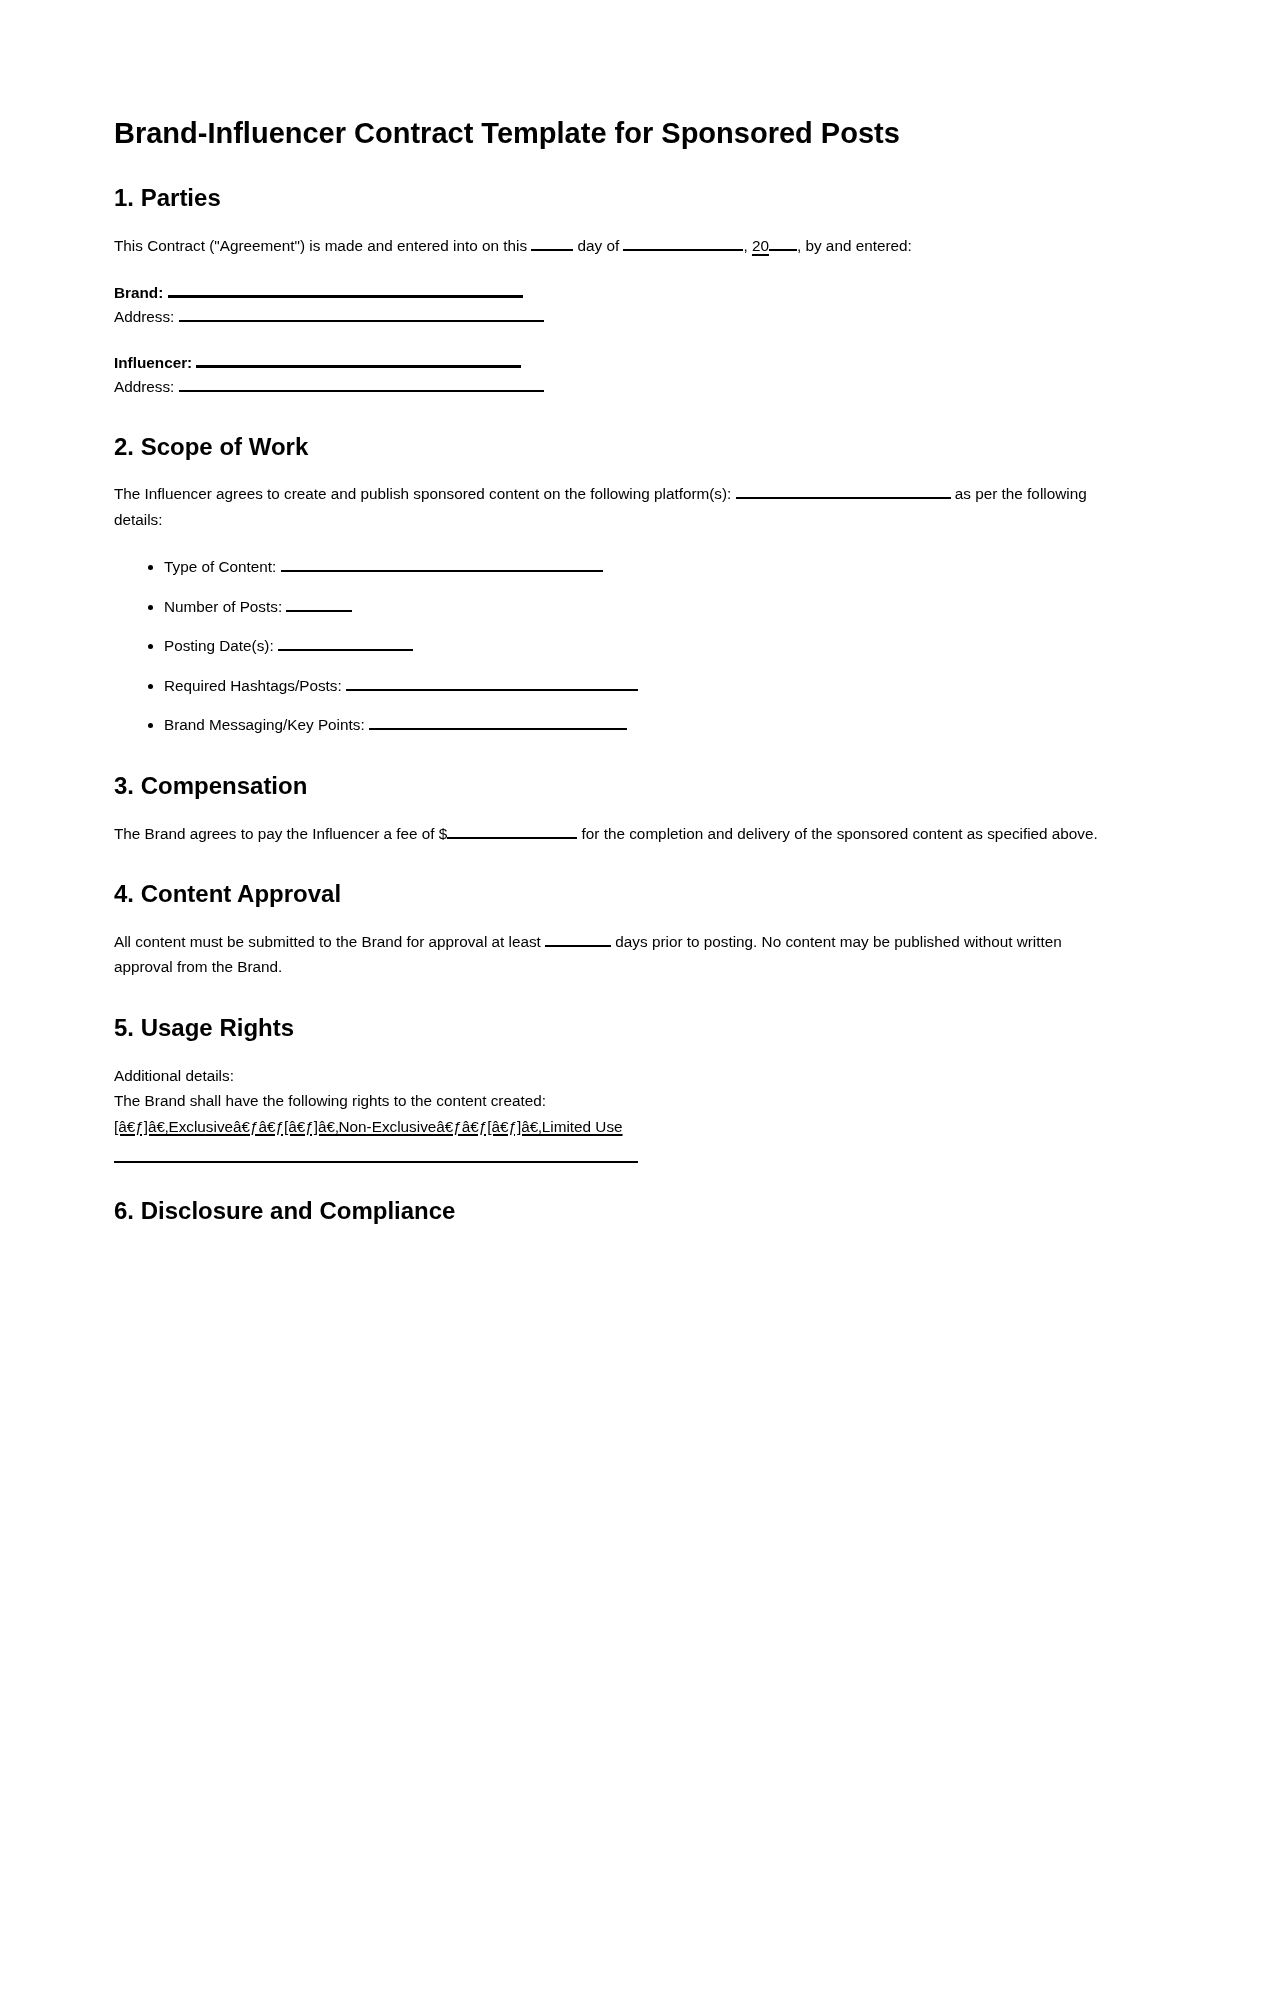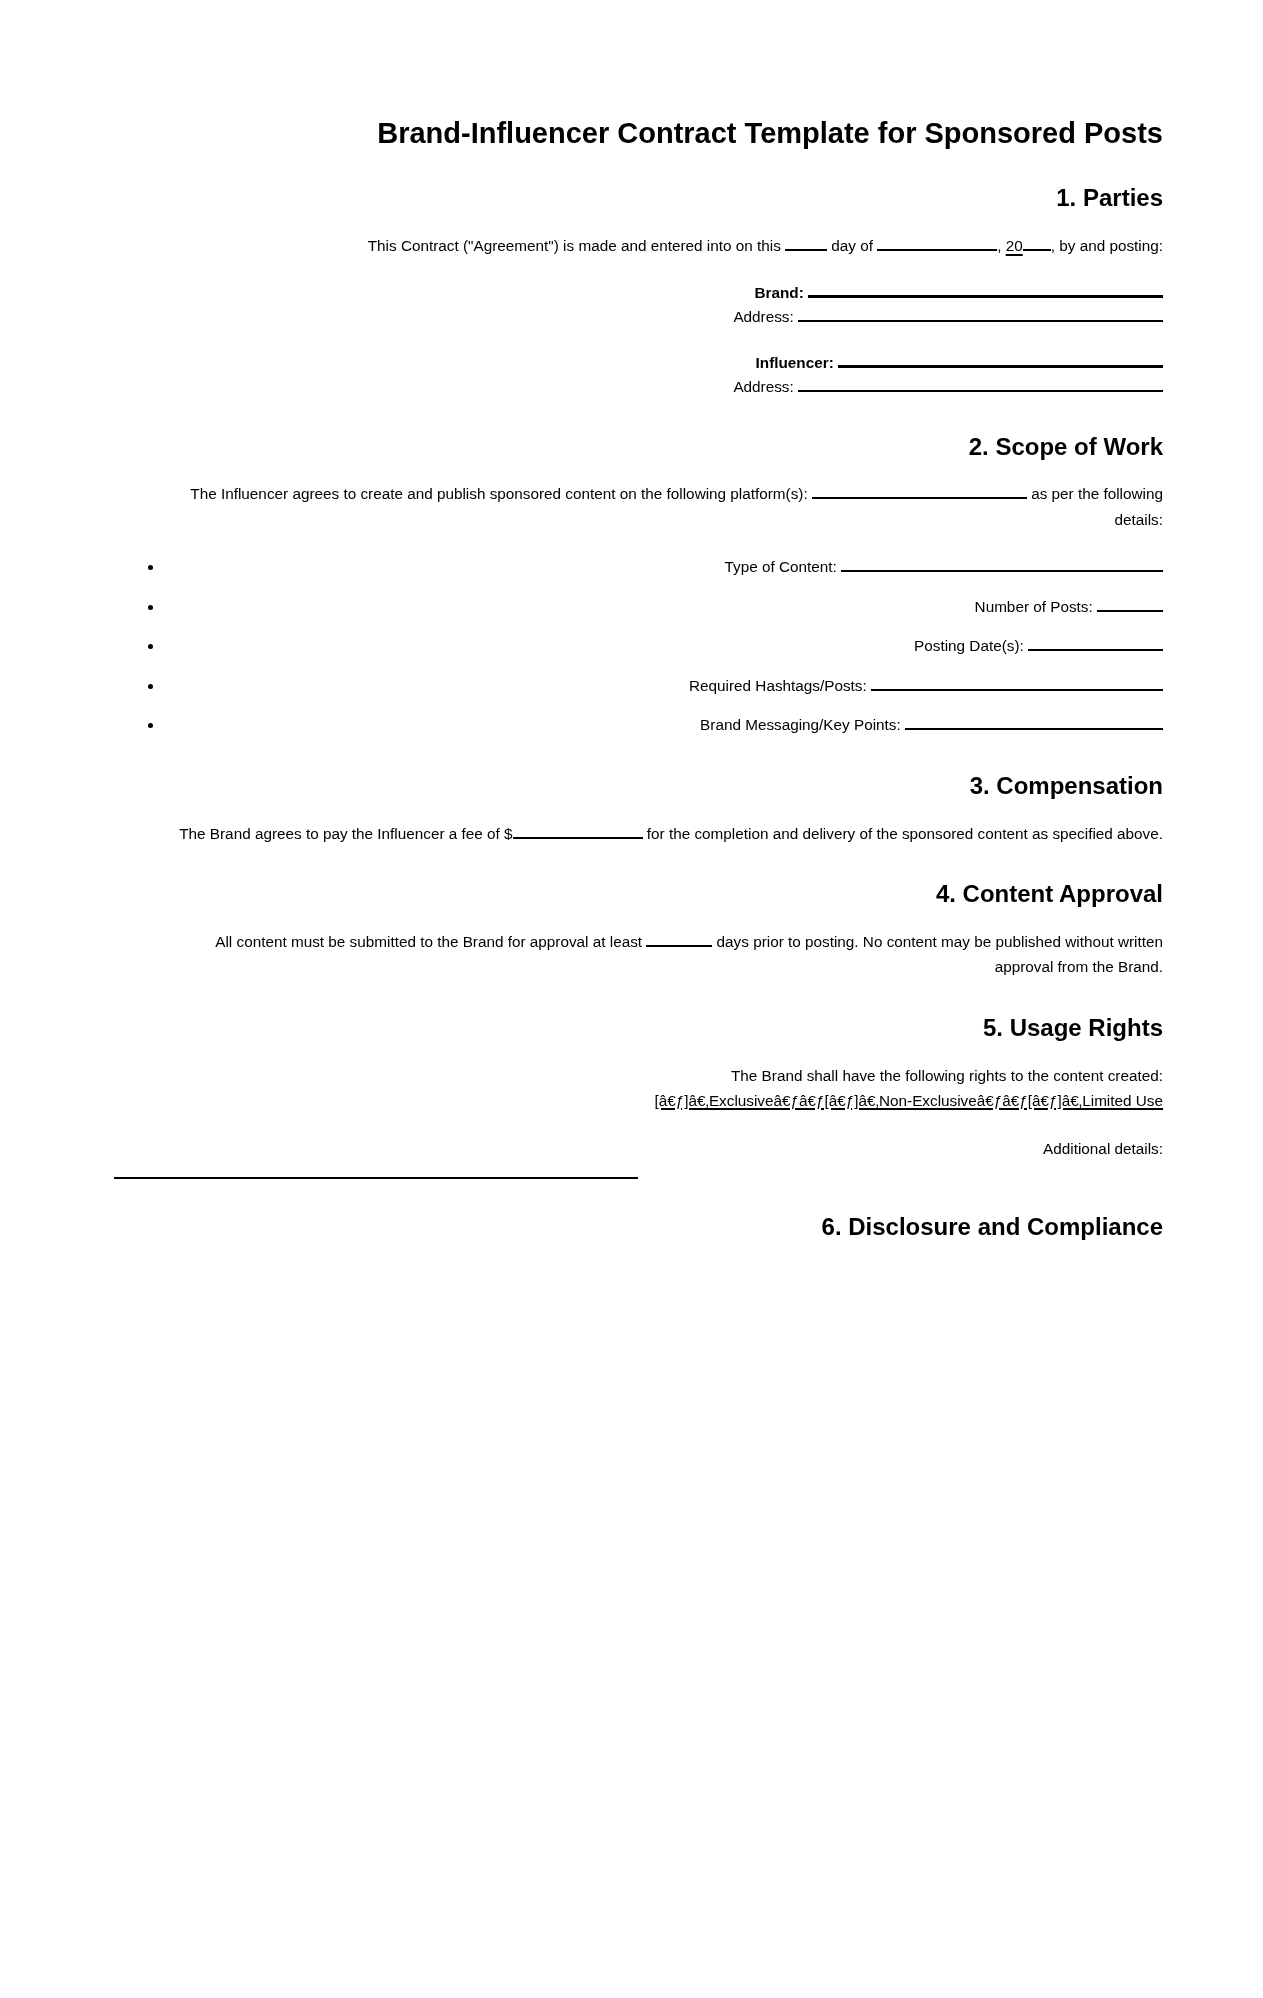--- a/index.html
+++ b/index.html
@@ -5,21 +5,20 @@
   html, body { margin: 0; padding: 0; background: #ffffff; }
   body {
     width: 1263px; height: 1998px;
     font-family: "Liberation Sans", sans-serif;
     color: #000;
     position: relative;
     overflow: hidden;
   }
   .page {
     padding: 116px 100px 0 114px;
-    text-align: right;
   }
   h1 {
     font-size: 29px; font-weight: bold; margin: 0 0 26px 0; line-height: 1.18;
     letter-spacing: 0;
   }
   h2 {
     font-size: 24px; font-weight: bold; margin: 34px 0 20px 0; line-height: 1.2;
   }
   p {
     font-size: 15.3px; line-height: 25.5px; margin: 0 0 22px 0;
@@ -58,21 +57,21 @@
 <div class="page">
 
   <h1>Brand-Influencer Contract Template for Sponsored Posts</h1>
 
   <h2>1. Parties</h2>
 
   <p><span>This Contract ("Agreement") is made and entered into on this</span>
     <span class="bl" style="width:42px"></span>
     <span>day of</span>
     <span class="bl" style="width:120px"></span><span>,</span>
-    <span class="u20">20</span><span class="bl" style="width:28px"></span><span>, by and posting:</span></p>
+    <span class="u20">20</span><span class="bl" style="width:28px"></span><span>, by and entered:</span></p>
 
   <p class="grp"><b>Brand:</b>
     <span class="bl bold" style="width:355px"></span><br>
     <span>Address:</span>
     <span class="bl" style="width:365px"></span></p>
 
   <p class="grp"><b>Influencer:</b>
     <span class="bl bold" style="width:325px"></span><br>
     <span>Address:</span>
     <span class="bl" style="width:365px"></span></p>
@@ -105,23 +104,23 @@
 
   <h2>4. Content Approval</h2>
 
   <p><span>All content must be submitted to the Brand for approval at least</span>
     <span class="bl" style="width:66px"></span>
     <span>days prior to posting. No content may be published without written</span><br>
     <span>approval from the Brand.</span></p>
 
   <h2>5. Usage Rights</h2>
 
+  <p style="margin-bottom:0"><span>Additional details:</span></p>
+
   <p><span>The Brand shall have the following rights to the content created:</span><br>
     <span class="options">[â€ƒ]â€‚Exclusiveâ€ƒâ€ƒ[â€ƒ]â€‚Non-Exclusiveâ€ƒâ€ƒ[â€ƒ]â€‚Limited Use</span></p>
-
-  <p style="margin-bottom:0"><span>Additional details:</span></p>
 
   <div class="longline"></div>
 
   <h2>6. Disclosure and Compliance</h2>
 
 
 </div>
 
 </body></html>

